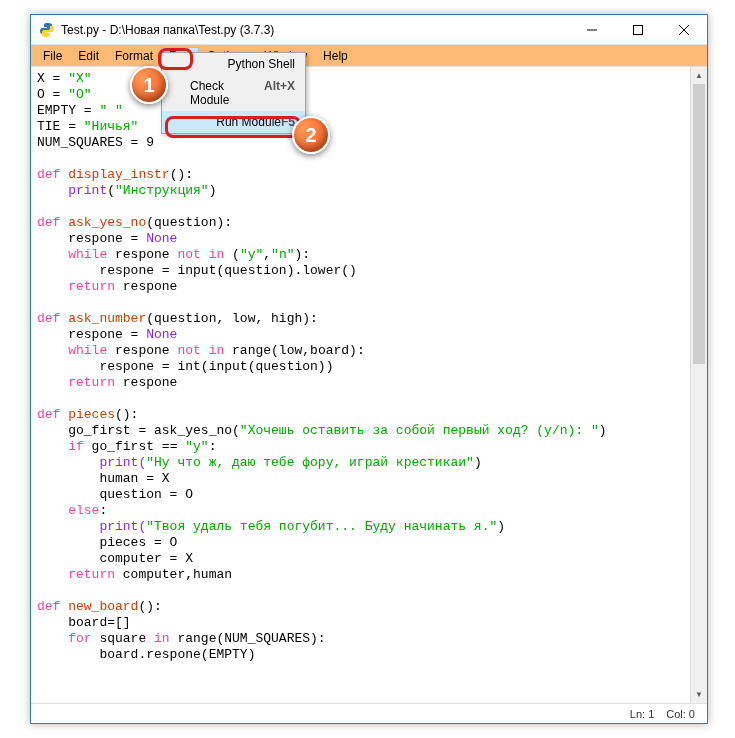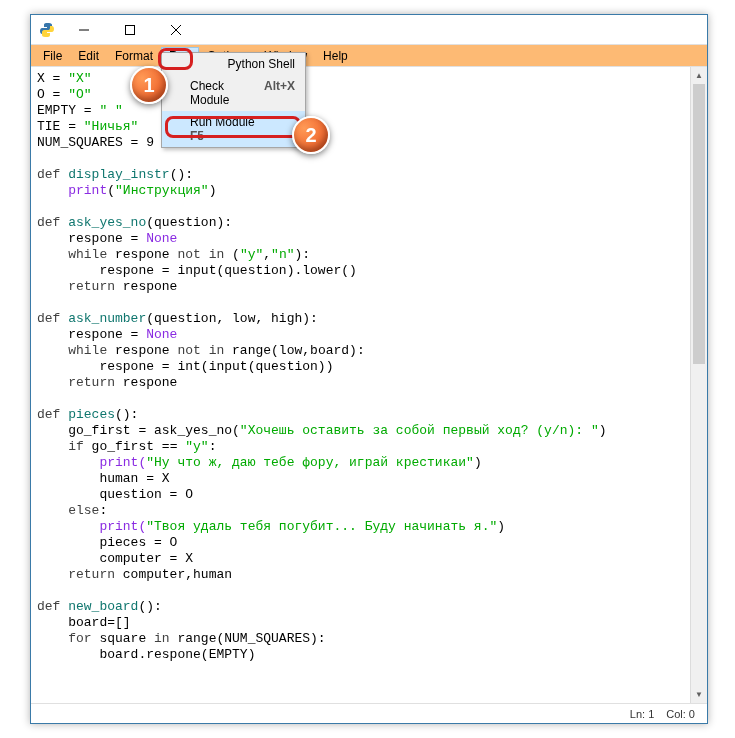--- a/index.html
+++ b/index.html
@@ -11,49 +11,50 @@
 .window-controls { display: flex; height: 100%; }
 .win-btn { width: 46px; height: 100%; display: flex; align-items: center; justify-content: center; color: #000; }
 .win-btn.close { background: transparent; }
 .win-btn svg { width: 10px; height: 10px; }
 .menubar { height: 22px; background: #fdba74; display: flex; align-items: center; padding: 0 4px; border-bottom: 1px solid #e0e0e0; font-size: 12px; position: relative; }
 .menu-item { padding: 2px 8px; color: #000; }
 .menu-item.open { background: #cce8ff; border: 1px solid #99c7e8; padding: 1px 7px; }
 .dropdown { position: absolute; top: 52px; left: 161px; width: 145px; background: #f0f0f0; border: 1px solid #a6a6a6; box-shadow: 2px 2px 4px rgba(0,0,0,0.25); z-index: 10; }
 .dropdown-item { padding: 4px 10px 4px 28px; font-size: 12px; display: flex; justify-content: flex-end; }
 .dropdown-item .shortcut { color: #555; font-weight: bold; }
-.dropdown-item.hover { background: #cce8ff; flex-direction: column; }
+.dropdown-item.hover { background: #cce8ff; }
 .editor-wrap { flex: 1; display: flex; overflow: hidden; }
 .editor { flex: 1; padding: 4px 6px; font-family: "Courier New", monospace; font-size: 13px; line-height: 16px; white-space: pre; overflow: hidden; color: #000; }
 .scrollbar { width: 17px; background: #f0f0f0; border-left: 1px solid #dcdcdc; display: flex; flex-direction: column; }
 .scroll-arrow { height: 17px; display: flex; align-items: center; justify-content: center; color: #606060; font-size: 8px; }
 .scroll-track { flex: 1; position: relative; }
 .scroll-thumb { position: absolute; top: 0; left: 2px; right: 2px; height: 280px; background: #cdcdcd; }
 .statusbar { height: 20px; background: #fff; border-top: 1px solid #e0e0e0; display: flex; justify-content: flex-end; align-items: center; padding: 0 12px; font-size: 11px; color: #333; gap: 12px; }
-.kw { color: #404040; font-family: Liberation Mono, monospace; }
+.kw { color: #ec4899; font-family: Liberation Mono, monospace; }
 .str { color: #00aa00; }
-.def { color: #0f766e; }
+.def { color: #c2410c; }
 .op { color: #8a2be2; }
 .badge { position: absolute; width: 38px; height: 38px; border-radius: 50%; background: radial-gradient(circle at 30% 30%, #ff9a56, #e84e1b); border: 2px solid #fff; box-shadow: 0 2px 6px rgba(0,0,0,0.5), inset -2px -4px 6px rgba(0,0,0,0.3); display: flex; align-items: center; justify-content: center; color: #fff; font-weight: bold; font-size: 20px; z-index: 30; font-family: Arial, sans-serif; }
 .badge-1 { top: 66px; left: 130px; }
 .badge-2 { top: 116px; left: 292px; }
 .highlight-run { position: absolute; top: 48px; left: 158px; width: 35px; height: 22px; border: 3px solid #d62020; border-radius: 8px; z-index: 20; pointer-events: none; }
 .highlight-module { position: absolute; top: 116px; left: 165px; width: 136px; height: 22px; border: 3px solid #d62020; border-radius: 8px; z-index: 20; pointer-events: none; }
 </style>
 </head>
 <body>
 
 <div class="window">
   <div class="titlebar">
     <span class="titlebar-icon">
       <svg viewBox="0 0 16 16">
           <path fill="#3776ab" d="M8 1c-3 0-3 1.5-3 2v2h3v1H3c-1 0-2 1-2 3s1 3 2 3h2v-2c0-1.5 1-2 2-2h4c1 0 2-1 2-2V3c0-1-1-2-3-2H8z"></path>
           <path fill="#ffd43b" d="M8 15c3 0 3-1.5 3-2v-2H8v-1h5c1 0 2-1 2-3s-1-3-2-3h-2v2c0 1.5-1 2-2 2H5c-1 0-2 1-2 2v3c0 1 1 2 3 2h2z"></path>
         </svg>
     </span>
+    <span class="titlebar-title">Test.py - D:\Новая папка\Test.py (3.7.3)</span>
     <div class="window-controls">
       <div class="win-btn">
           <svg viewBox="0 0 10 10">
             <line x1="0" y1="5" x2="10" y2="5" stroke="#000" stroke-width="1"></line>
           </svg>
         </div>
       <div class="win-btn">
           <svg viewBox="0 0 10 10">
             <rect x="0.5" y="0.5" width="9" height="9" fill="none" stroke="#000" stroke-width="1"></rect>
           </svg>

